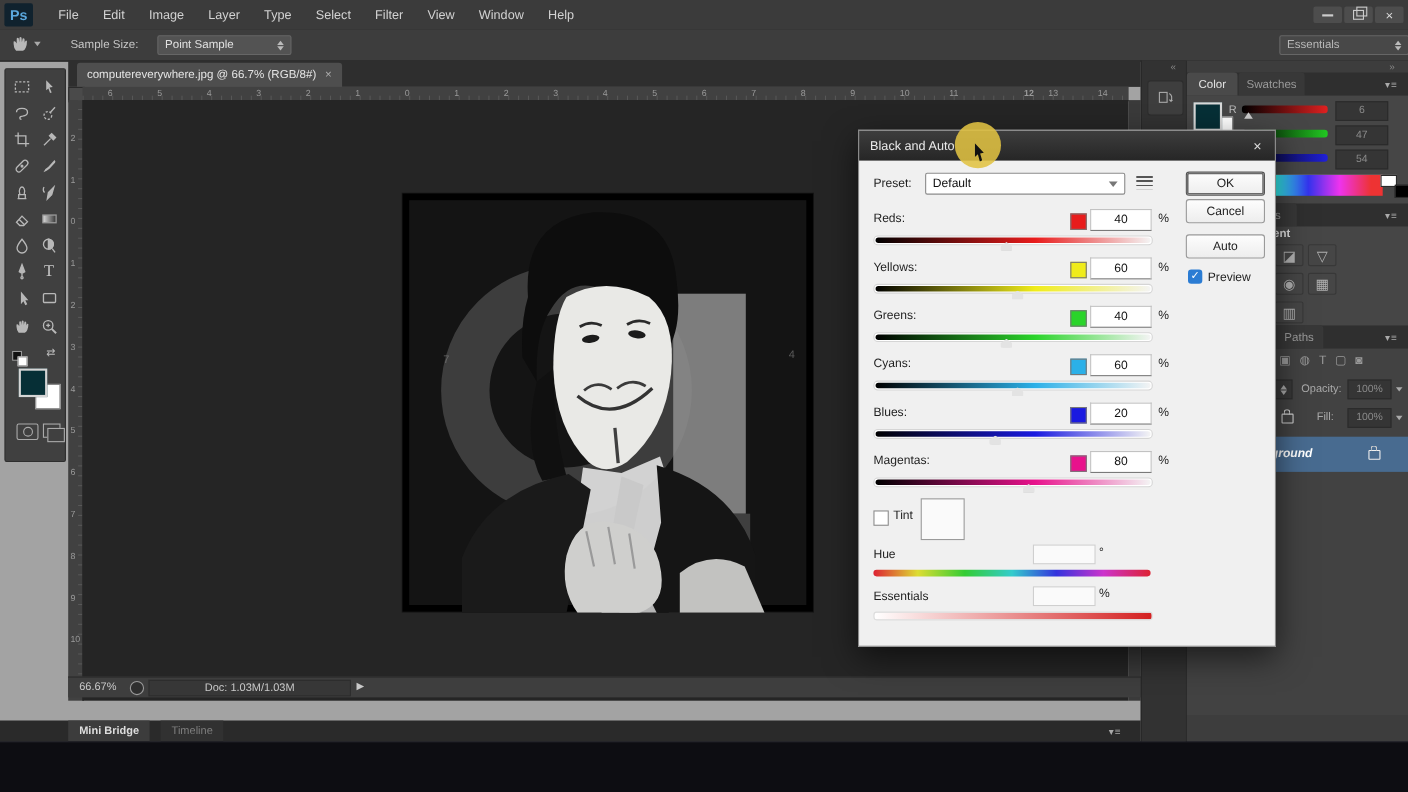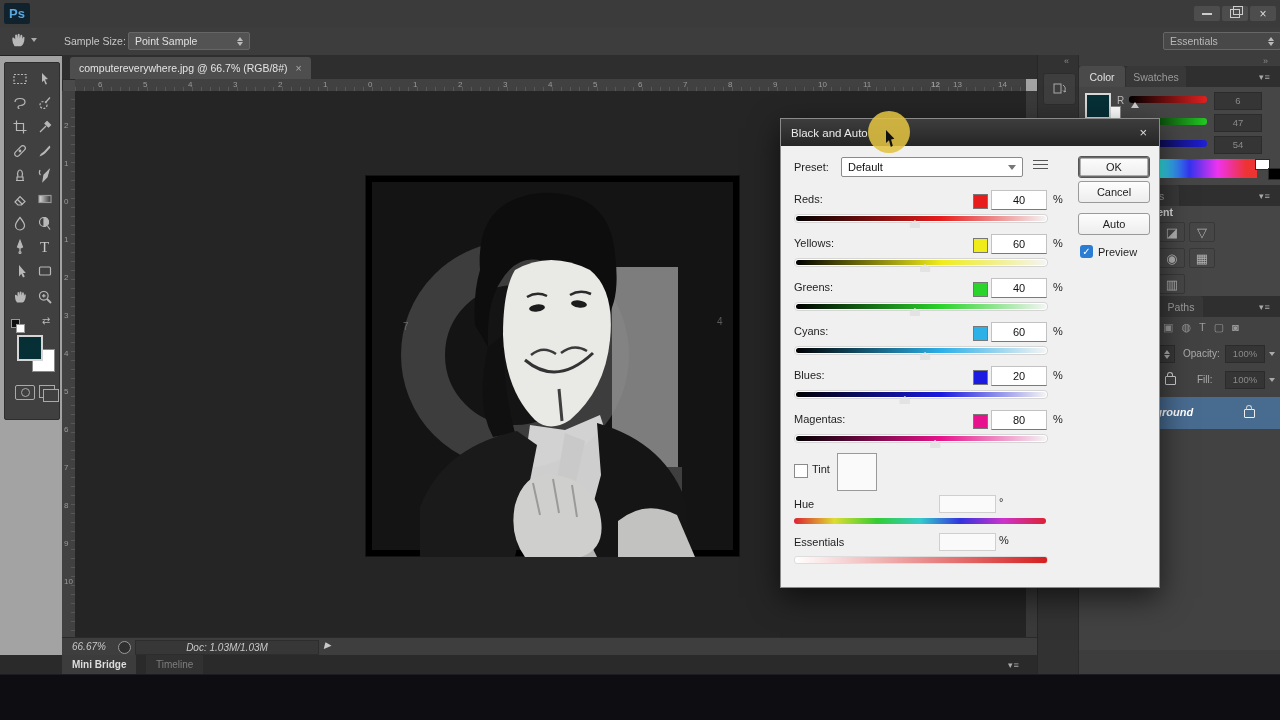--- a/index.html
+++ b/index.html
@@ -29,21 +29,21 @@
   
   .tabbar{left:62px;top:55px;width:975px;height:24px;background:#2e2e2e;}
   .doctab{left:70px;top:57px;height:22px;background:#4e4e4e;border-radius:3px 3px 0 0;display:flex;align-items:center;
           padding:0 9px;font-size:10.5px;color:#e4e4e4;gap:8px;}
   .ruler-top{left:75px;top:79px;width:951px;height:12px;border-bottom:1px solid #262626;
     background-image:repeating-linear-gradient(90deg,#575757 0 1px,transparent 1px 9px);background-size:9px 4px;background-position:0 8px;background-repeat:repeat-x;background-color:#414141;}
   .ruler-left{left:62px;top:91px;width:13px;height:546px;border-right:1px solid #262626;
     background-image:repeating-linear-gradient(0deg,#575757 0 1px,transparent 1px 9px);background-size:4px 9px;background-position:9px 0;background-repeat:repeat-y;background-color:#414141;}
   .rnum{position:absolute;font-size:8px;color:#9a9a9a;top:1px;}
   .pasteboard{left:75px;top:91px;width:951px;height:546px;background:#252525;}
-  .statusbar{left:62px;top:637px;width:975px;height:18px;background:#3e3e3e;border-top:1px solid #2a2a2a;font-size:10px;color:#c9c9c9;font-style:italic;}
+  .statusbar{left:62px;top:615px;width:975px;height:18px;background:#3e3e3e;border-top:1px solid #2a2a2a;font-size:10px;color:#c9c9c9;}
   .docfield{position:absolute;left:73px;top:2px;width:182px;height:13px;background:#373737;border:1px solid #2d2d2d;
             text-align:center;line-height:13px;color:#c9c9c9;}
   .btmrow{left:0;top:655px;width:1037px;height:19px;background:#2a2a2a;}
   .btab{position:absolute;top:0;height:19px;font-size:10px;display:flex;align-items:center;padding:0 10px;}
   
   .strip{left:1037px;top:55px;width:41px;height:619px;background:#323232;border-left:1px solid #272727;}
   .dock{left:1078px;top:55px;width:202px;height:619px;background:#3d3d3d;border-left:1px solid #2a2a2a;}
   .ptabs{position:absolute;left:0;width:202px;height:21px;background:#2f2f2f;}
   .ptab{position:absolute;top:0;height:21px;display:flex;align-items:center;justify-content:center;font-size:10.5px;color:#9a9a9a;background:#383838;border-radius:3px 3px 0 0;}
   .ptab.active{background:#4a4a4a;color:#e2e2e2;}
@@ -78,40 +78,52 @@
   .cursor-arrow{z-index:21;width:11px;height:17px;background:#111;
     clip-path:polygon(0 0,0 76%,27% 60%,44% 100%,62% 92%,46% 56%,76% 52%);filter:drop-shadow(0 0 1px #fff);}
 </style>
 </head>
 <body>
 
 <div id="stage">
 
   <div class="abs menubar">
     <div class="pslogo">Ps</div>
+    <div id="menu-items">
+        <span class="menu-item">File</span>
+        <span class="menu-item">Edit</span>
+        <span class="menu-item">Image</span>
+        <span class="menu-item">Layer</span>
+        <span class="menu-item">Type</span>
+        <span class="menu-item">Select</span>
+        <span class="menu-item">Filter</span>
+        <span class="menu-item">View</span>
+        <span class="menu-item">Window</span>
+        <span class="menu-item">Help</span>
+      </div>
     <div style="position:absolute;right:60px;top:6px;" class="winbtn">
         <i style="width:10px;height:2px;background:#ccc;"></i>
       </div>
     <div style="position:absolute;right:32px;top:6px;" class="winbtn">
       <i style="position:relative;width:8px;height:7px;border:1px solid #ccc;">
           <i style="position:absolute;left:2px;top:-4px;width:8px;height:7px;border:1px solid #ccc;"></i>
         </i>
     </div>
     <div style="position:absolute;right:4px;top:6px;color:#ddd;font-size:12px;" class="winbtn">×</div>
   </div>
 
   <div class="abs optionsbar">
     <div class="abs" style="left:8px;top:4px;display:flex;align-items:center;gap:3px;">
       <svg width="20" height="18" viewBox="0 0 16 16">
           <path d="M5 13.5 Q3 11 3 8 L3 6 Q4 5.3 4.7 6.3 L5.5 7.5 L5.5 3.5 Q6.3 2.6 7.2 3.5 L7.5 6.5 L7.8 2.8 Q8.7 2 9.4 2.9 L9.7 6.5 L10.3 3.6 Q11.2 3 11.8 3.9 L12 7 L12.5 5.5 Q13.3 4.8 13.8 5.8 Q13.8 9 12.8 11 Q12 13 10.5 13.5 Z" fill="#b8b8b8"></path>
         </svg>
       <i style="width:0;height:0;border-left:3px solid transparent;border-right:3px solid transparent;border-top:4px solid #aaa;"></i>
     </div>
     <span class="abs lbl" style="left:64px;top:8px;">Sample Size:</span>
-    <div class="abs dd-dark" style="left:128px;top:5px;width:108px;height:16px;">
+    <div class="abs dd-dark" style="left:143px;top:5px;width:108px;height:16px;">
       <span>Point Sample</span>
       <span class="updown">
           <i class="u"></i>
           <i class="d"></i>
         </span>
     </div>
     <div class="abs dd-dark" style="left:1163px;top:5px;width:104px;height:16px;background:#484848;color:#b8b8b8;">
       <span>Essentials</span>
       <span class="updown">
           <i class="u"></i>

